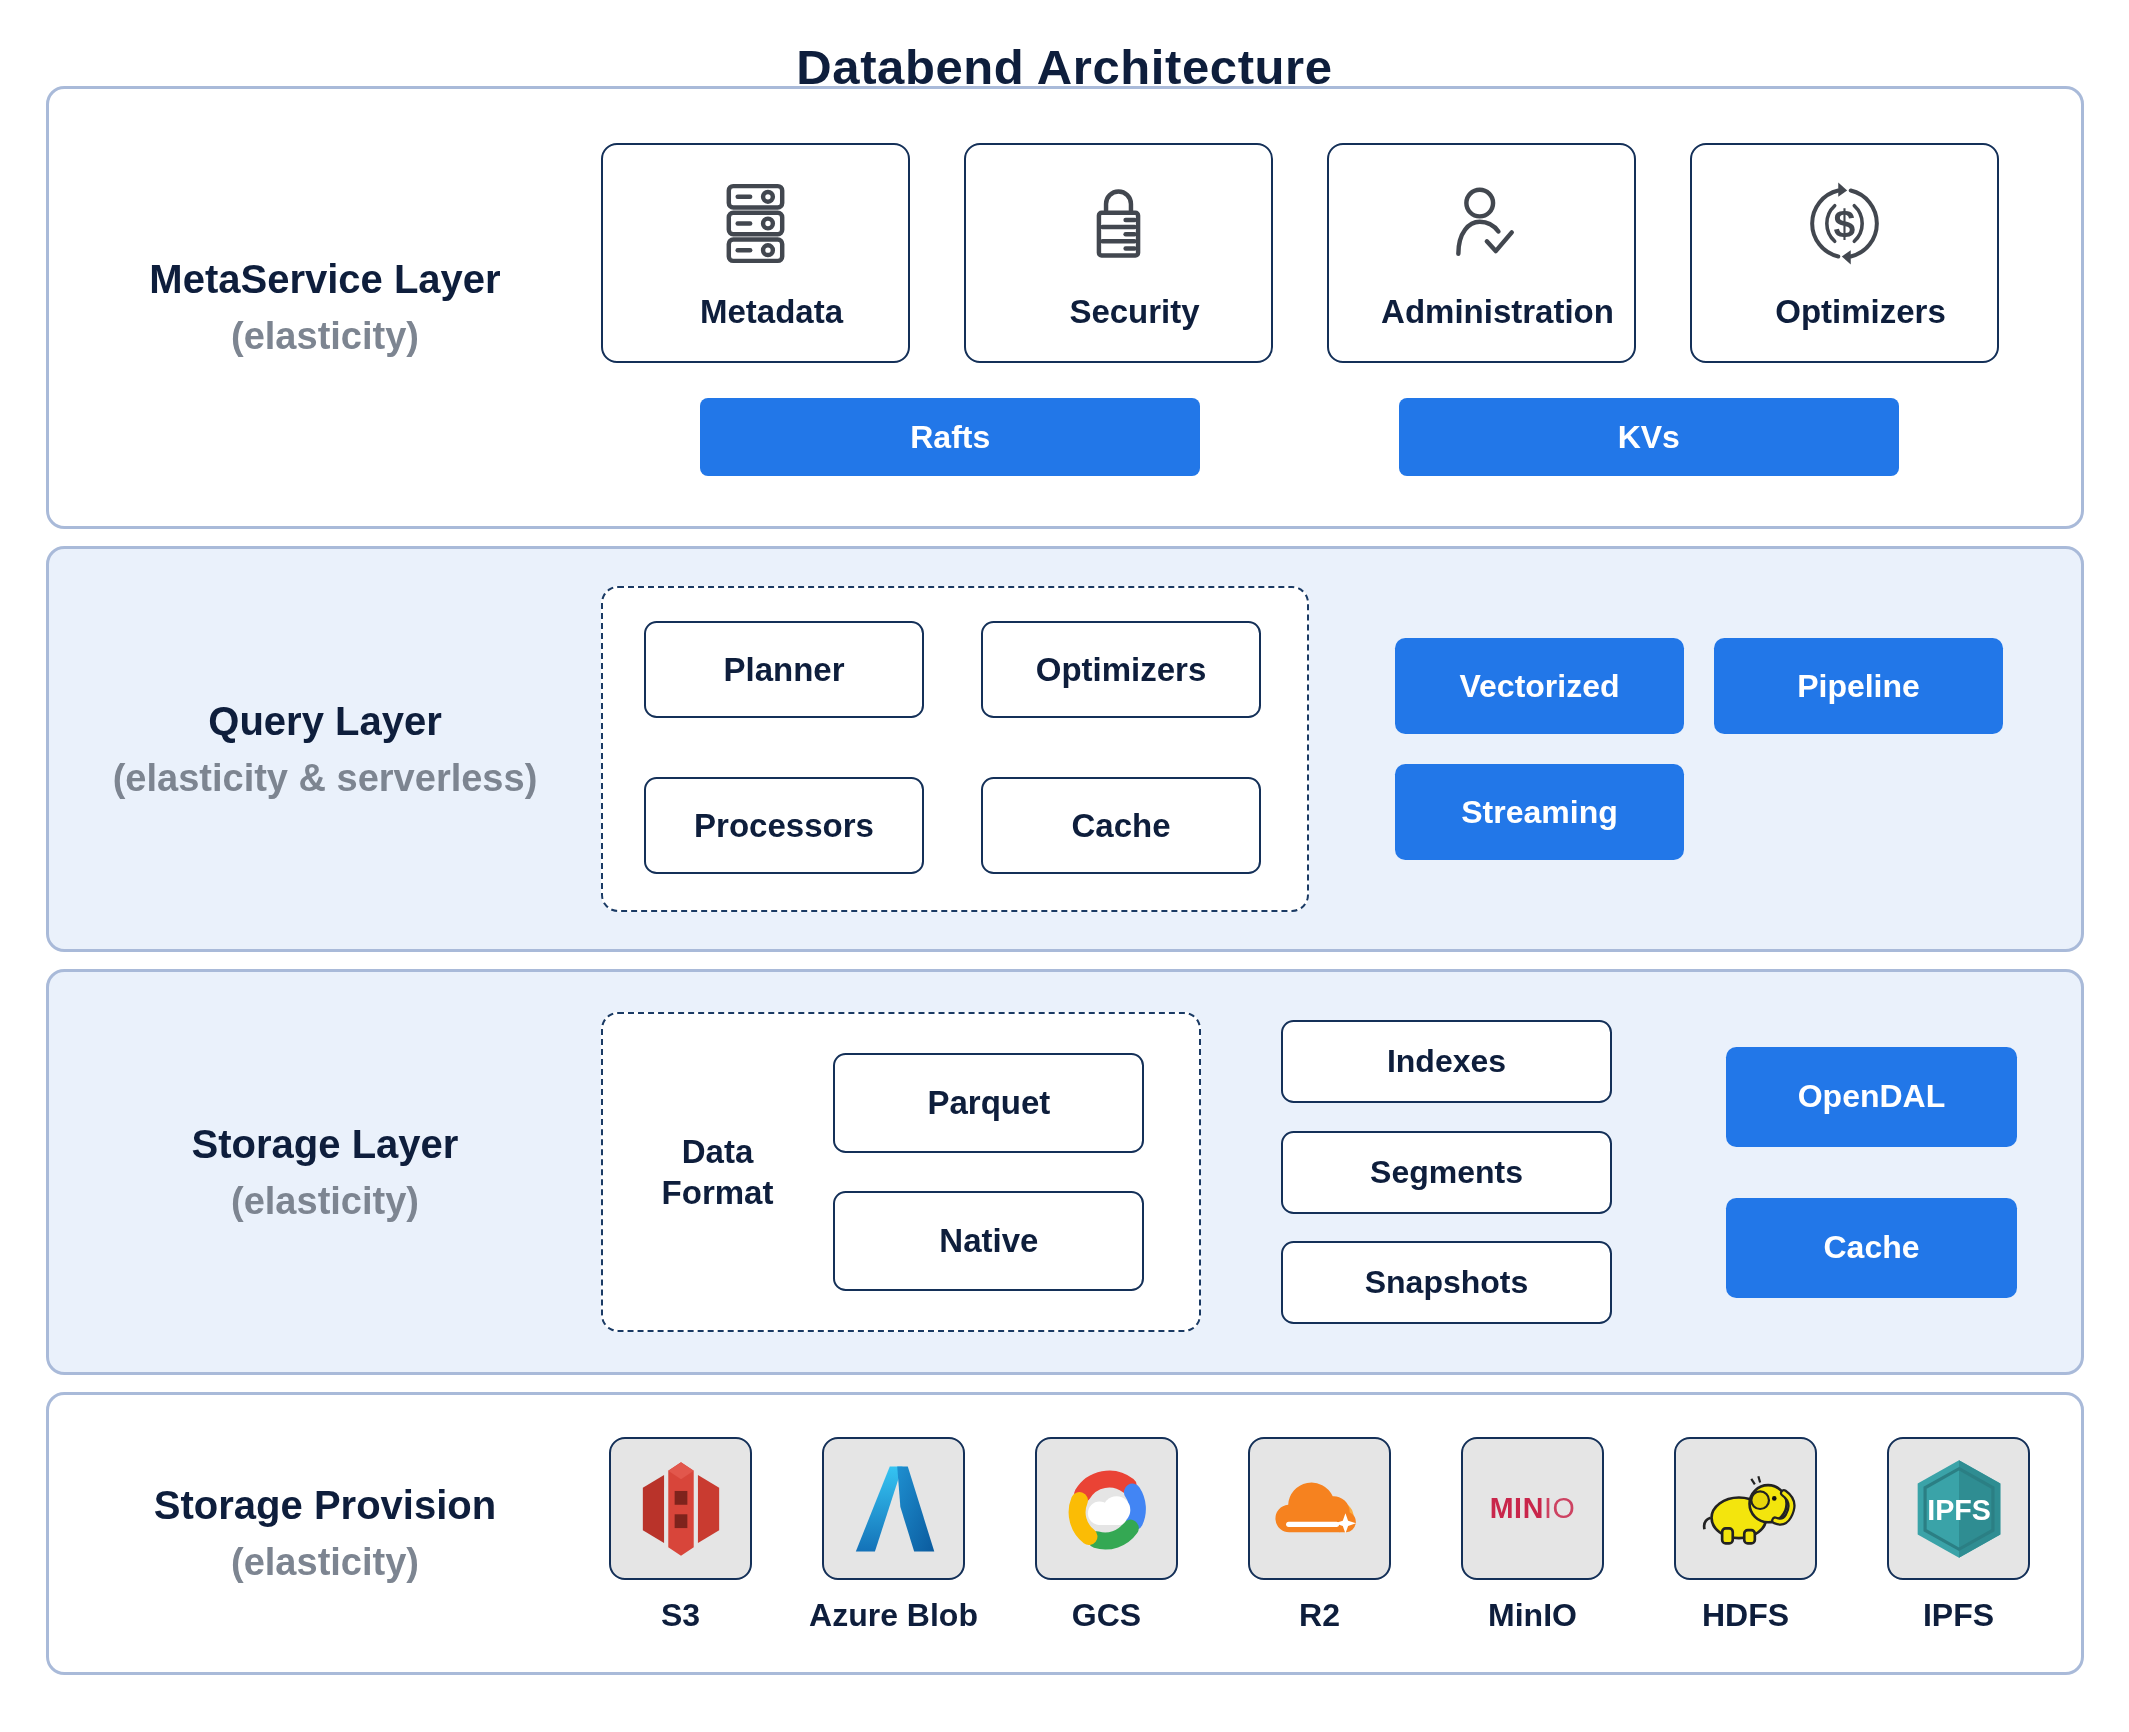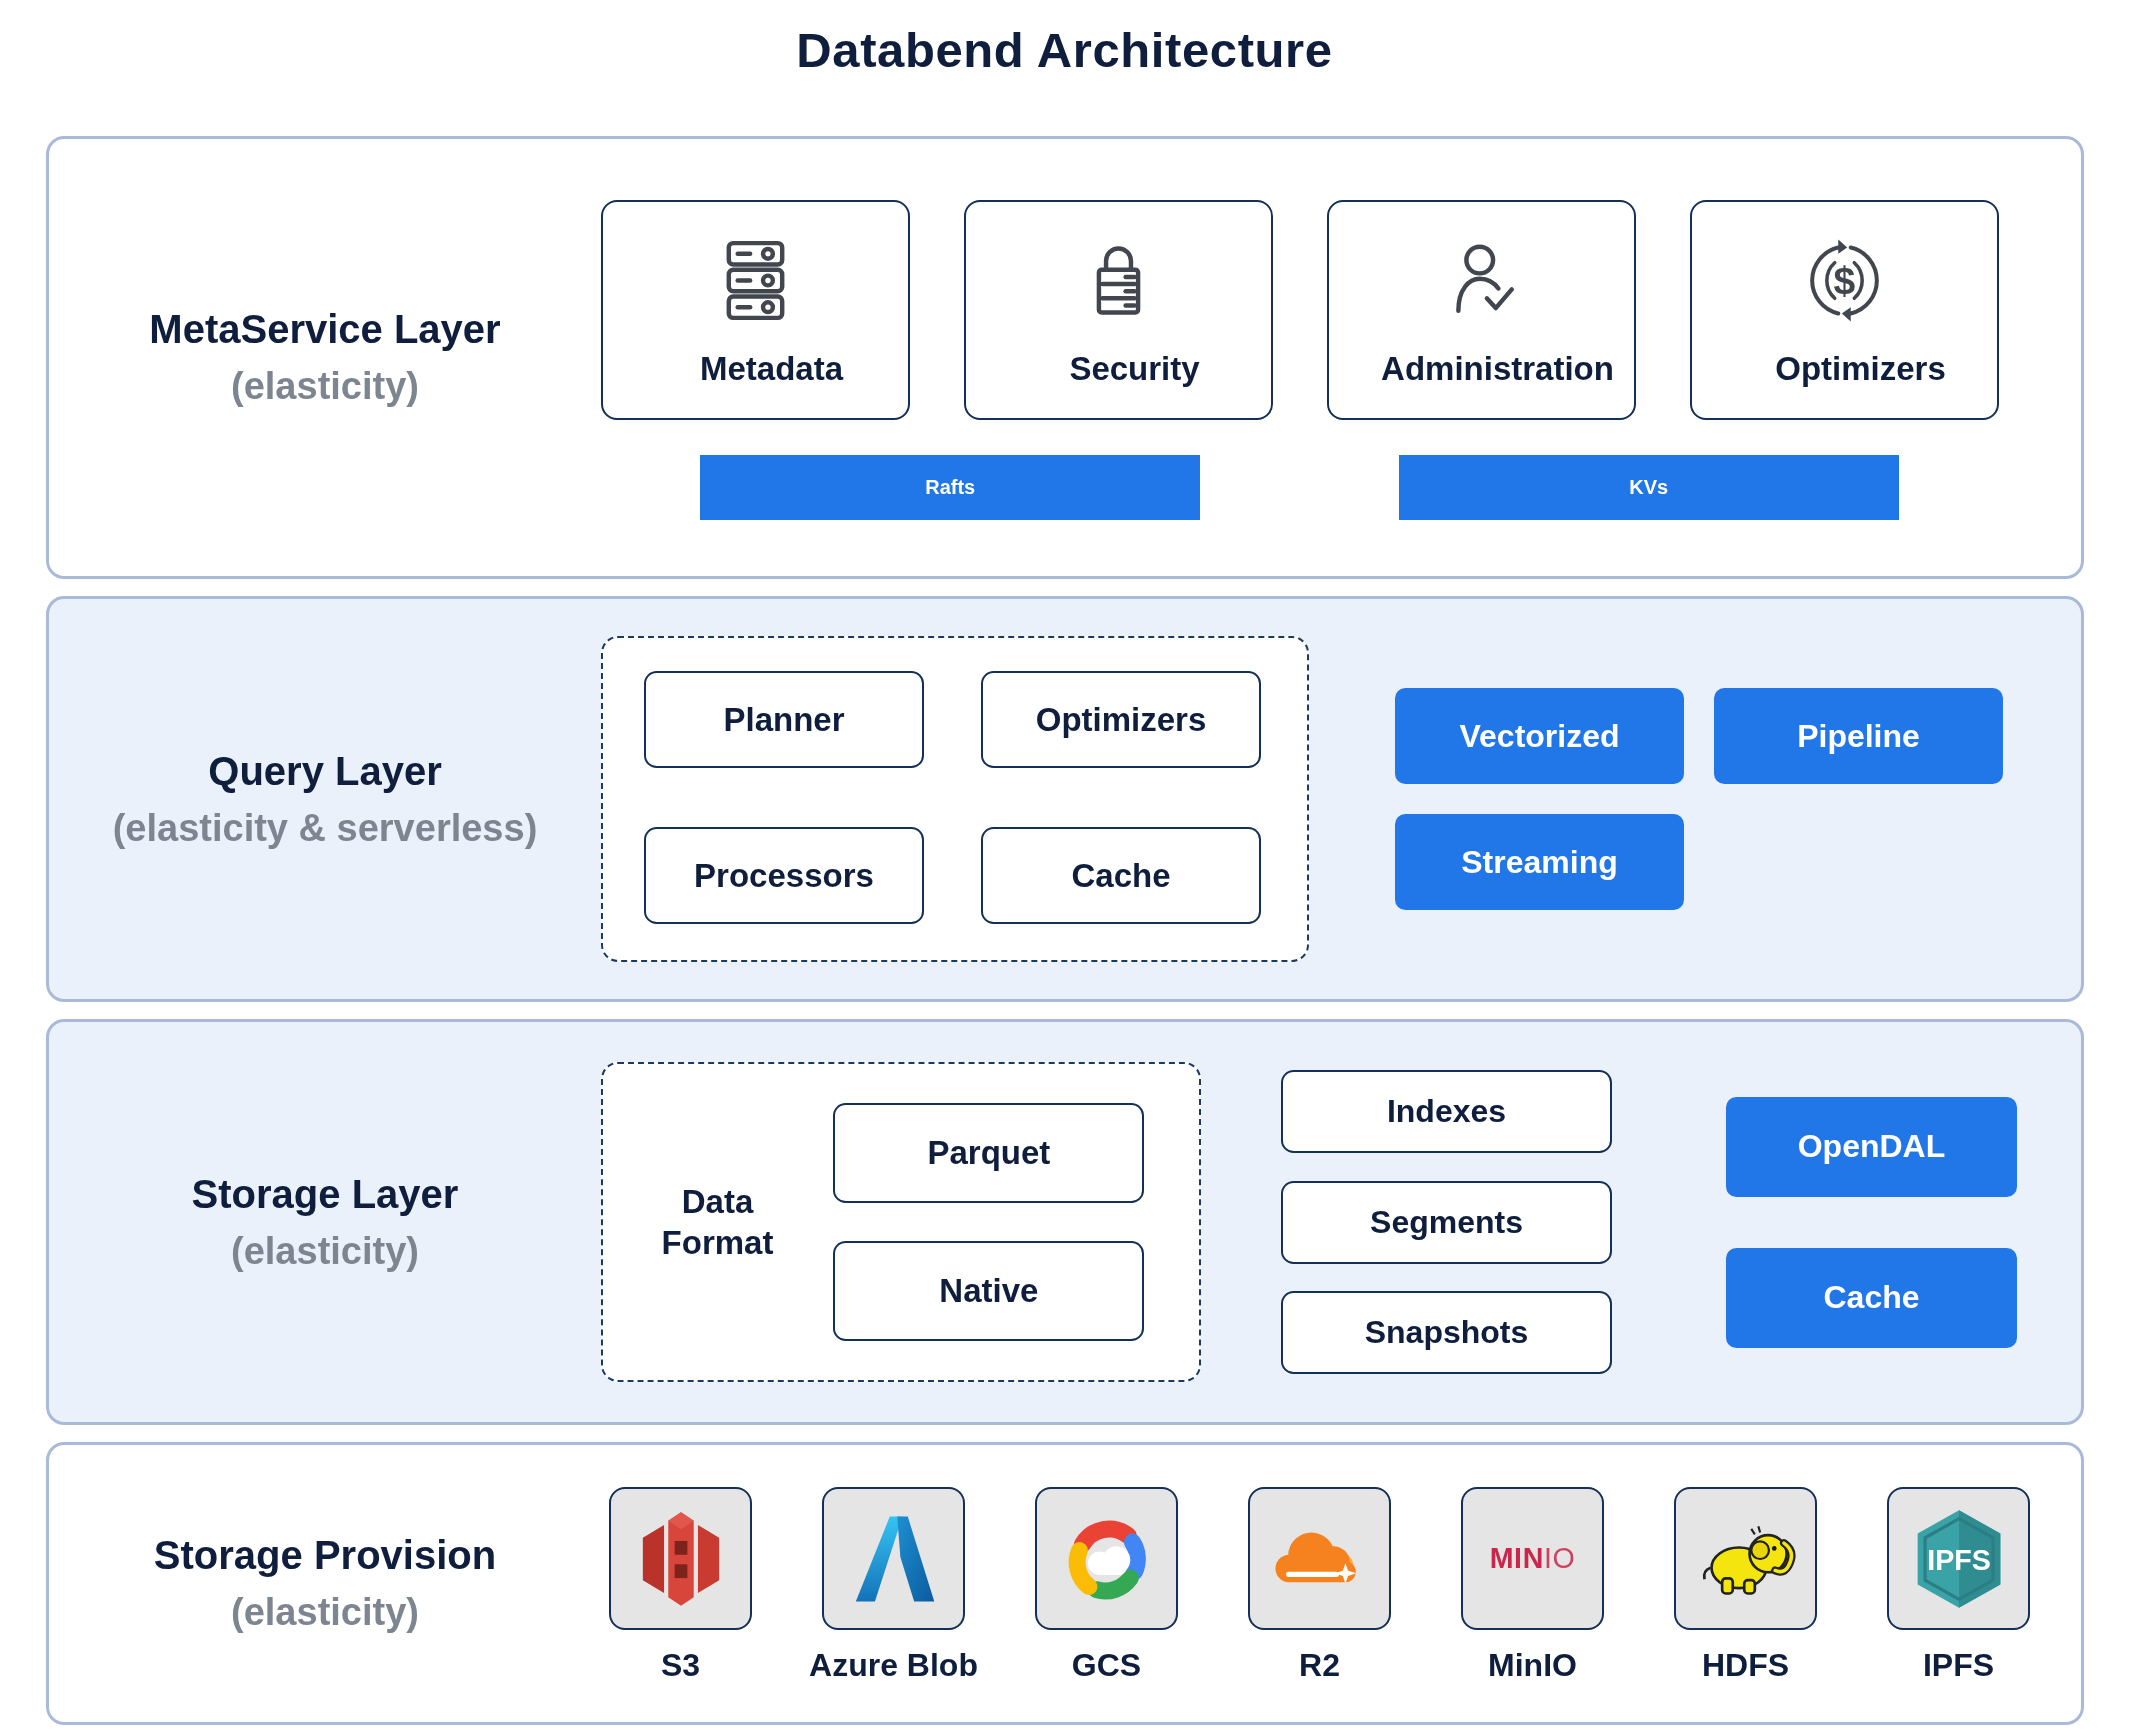--- a/index.html
+++ b/index.html
@@ -9,22 +9,22 @@
     font-family: "Liberation Sans", sans-serif;
     color: #101f3d;
     overflow: hidden;
   }
   .canvas { width: 2129px; height: 1732px; padding: 0 46px; }
 
   .page-title {
     text-align: center;
     font-size: 49px; font-weight: 700;
     color: #0e1e3c;
-    padding-top: 22px;
-    height: 136px;
+    padding-top: 39px;
+    height: 86px;
     letter-spacing: 0.6px;
   }
 
   .section {
     border: 3.4px solid #a9bad9;
     border-radius: 18.3px;
     display: flex;
     align-items: center;
     margin-bottom: 17px;
     width: 2038px;
@@ -51,21 +51,21 @@
   .meta-card .icon-box svg { width: 89px; height: 97px; }
   .meta-card .card-label { font-size: 33px; font-weight: 700; color: #0e1e3c; margin-top: 15px; margin-left: 32px; }
 
   .meta-buttons { display: flex; width: 1397px; }
   .meta-btn-half { width: 50%; display: flex; justify-content: center; }
   .blue-btn {
     background: #2277e8; color: #ffffff;
     display: flex; align-items: center; justify-content: center;
     font-weight: 600;
   }
-  .raft-btn { width: 500px; height: 65px; border-radius: 0; font-size: 20px; }
+  .raft-btn { width: 500px; height: 78px; border-radius: 8px; font-size: 32px; }
 
   
   .sec-query { height: 406px; }
   .query-content { display: flex; align-items: center; }
   .dashed-box {
     border: 2.9px dashed #1a3a64; border-radius: 17px;
     background: #ffffff;
   }
   .query-dashed {
     width: 708px; height: 326px;

